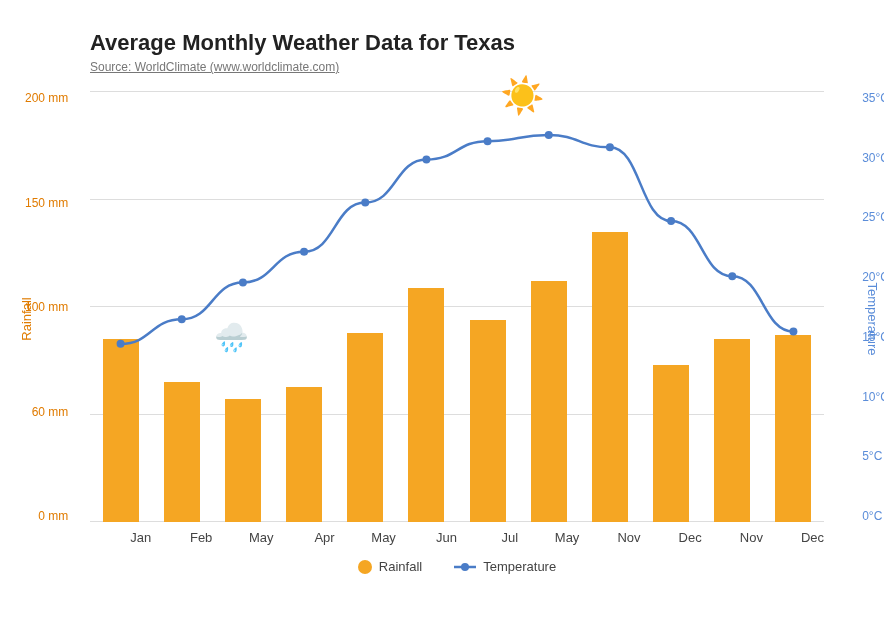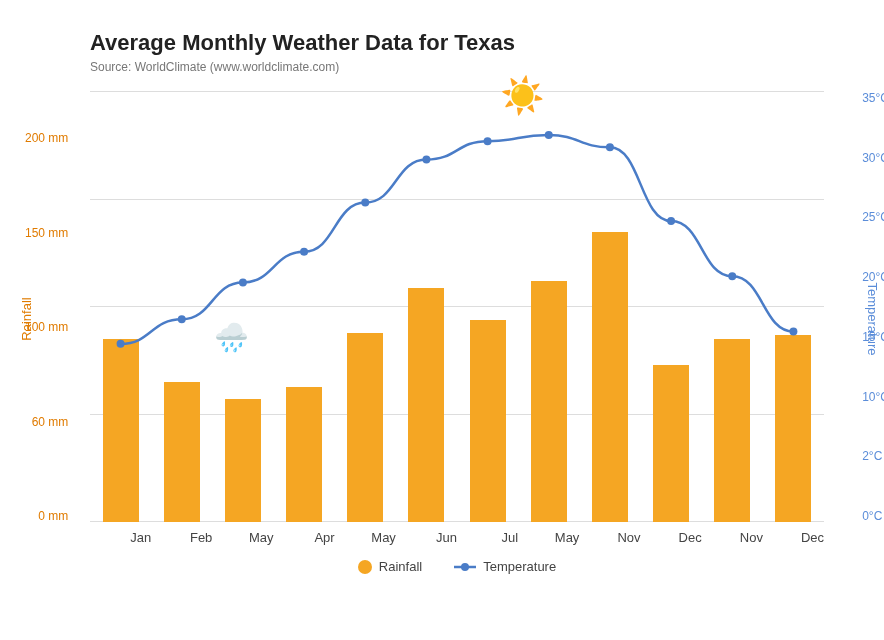--- a/index.html
+++ b/index.html
@@ -20,41 +20,41 @@
     .title {
       font-size: 22px;
       font-weight: bold;
       color: #222;
       margin-bottom: 4px;
     }
     .subtitle {
       font-size: 12px;
       color: #777;
       margin-bottom: 18px;
+      text-decoration: underline;
     }
     .chart-area {
       position: relative;
       width: 100%;
       height: 430px;
     }
     .y-axis-left {
       position: absolute;
       left: -65px;
       top: 0;
       height: 100%;
       display: flex;
       flex-direction: column-reverse;
       justify-content: space-between;
       align-items: flex-end;
     }
     .y-axis-left span {
       font-size: 12px;
       color: #e07b00;
       line-height: 1;
-      margin-top: 40px;
     }
     .y-axis-right {
       position: absolute;
       right: -65px;
       top: 0;
       height: 100%;
       display: flex;
       flex-direction: column-reverse;
       justify-content: space-between;
       align-items: flex-start;
@@ -178,21 +178,21 @@
       <div class="y-axis-left">
         <span>0 mm</span>
         <span>60 mm</span>
         <span>100 mm</span>
         <span>150 mm</span>
         <span>200 mm</span>
       </div>
 
       <div class="y-axis-right">
         <span>0°C</span>
-        <span>2°C</span>
+        <span>5°C</span>
         <span>10°C</span>
         <span>15°C</span>
         <span>20°C</span>
         <span>25°C</span>
         <span>30°C</span>
         <span>35°C</span>
       </div>
 
       <div class="grid-lines" id="grid-lines">
           <div class="grid-line" style="bottom: 0%;"></div>

